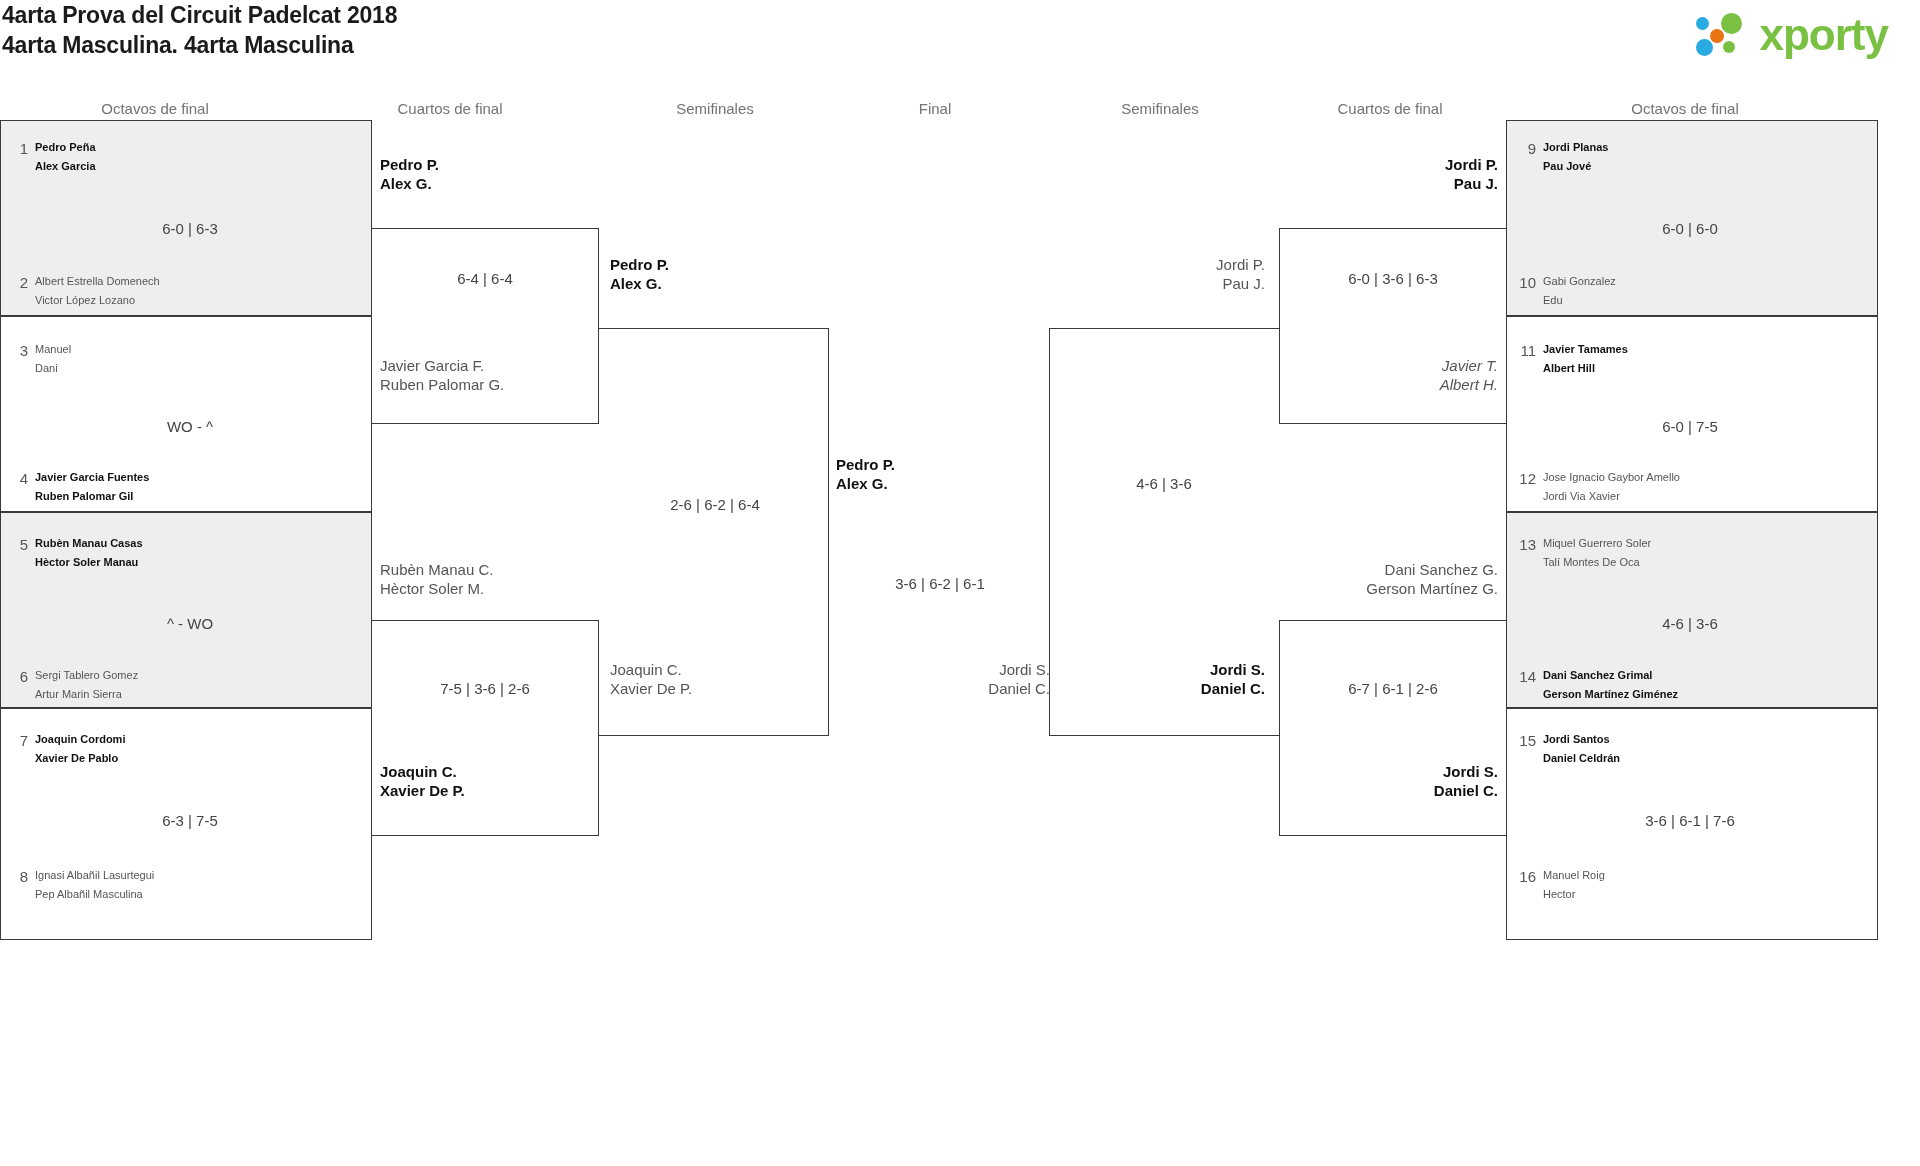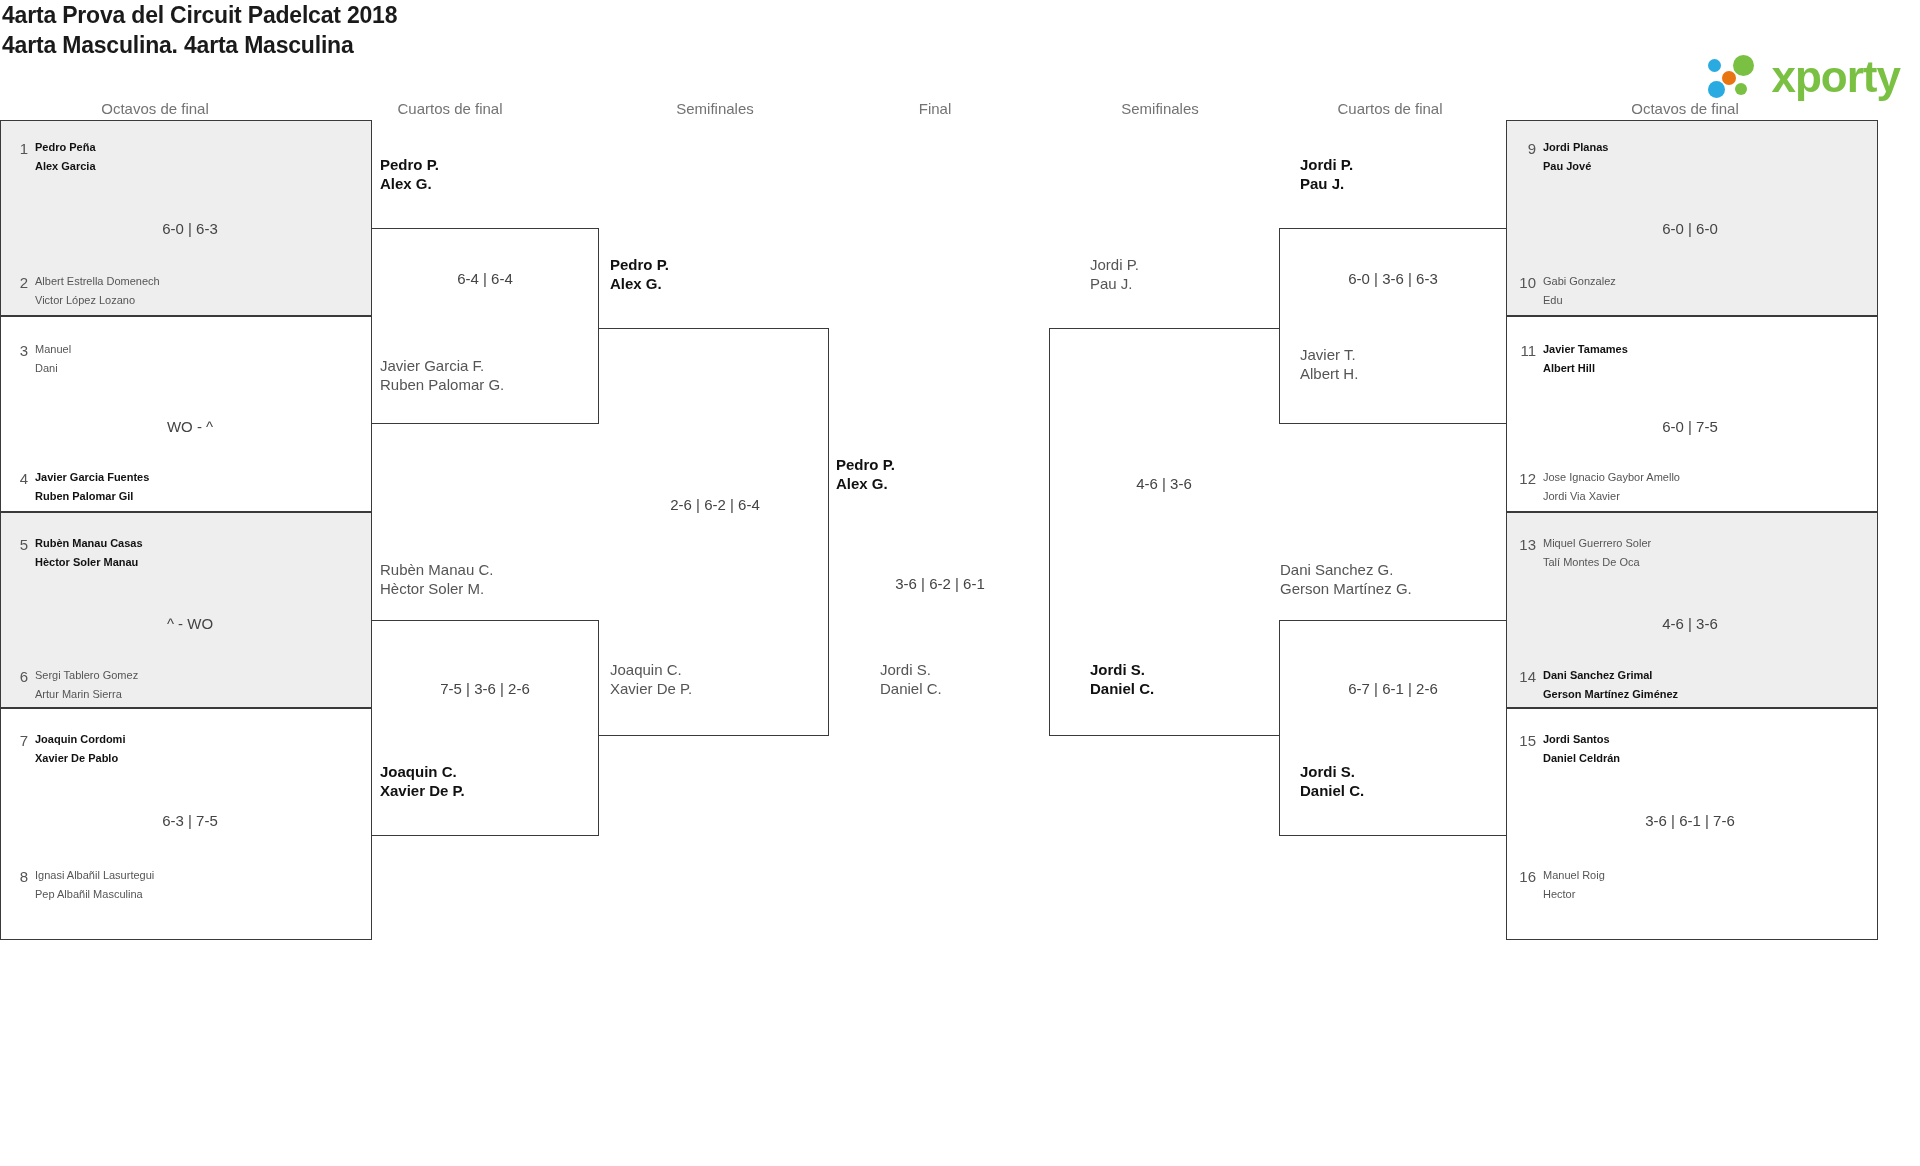--- a/index.html
+++ b/index.html
@@ -7,21 +7,21 @@
     width:1920px;height:1166px;background:#ffffff;
     font-family:"Liberation Sans", sans-serif;
     color:#222222;overflow:hidden;position:relative;
   }
   .page{position:relative;width:1920px;height:964px;}
 
   
   .title-block{position:absolute;left:2px;top:0px;}
   .title-line{font-size:23px;font-weight:700;color:#1a1a1a;line-height:30px;letter-spacing:-0.2px;white-space:nowrap;}
 
-  .logo{position:absolute;right:20px;top:8px;height:54px;display:flex;align-items:center;margin-top:42px;}
+  .logo{position:absolute;right:32px;top:8px;height:54px;display:flex;align-items:center;}
   .logo-mark{position:relative;width:58px;height:48px;margin-right:6px;}
   .dot{position:absolute;border-radius:50%;}
   .logo-text{font-size:44px;font-weight:700;color:#7ac143;letter-spacing:-1px;line-height:44px;}
 
   
   .round-head{position:absolute;font-size:15px;color:#737373;text-align:center;white-space:nowrap;}
 
   
   .block{position:absolute;box-sizing:border-box;border:1px solid #3a3a3a;}
   .block.shade{background:#eeeeee;}
@@ -33,21 +33,21 @@
   .nm{font-size:11px;white-space:nowrap;}
   .win .nm{font-weight:700;color:#111111;}
   .lose .nm{font-weight:400;color:#555555;}
 
   
   .score{position:absolute;font-size:15px;color:#444444;white-space:nowrap;text-align:center;}
 
   
   .adv{position:absolute;line-height:19px;white-space:nowrap;}
   .adv .nm{font-size:15px;}
-  .adv.right-al{text-align:left;}
+  .adv.right-al{text-align:right;}
 
   
   .conn{position:absolute;box-sizing:border-box;border:1px solid #3a3a3a;background:transparent;}
   .conn.no-left{border-left:none;}
   .conn.no-right{border-right:none;}
 </style>
 </head>
 <body>
 
 <div class="page">
@@ -205,21 +205,21 @@
 
   <div class="score" style="left:1049px;top:475px;width:230px;">4-6 | 3-6</div>
 
   <div class="conn no-right" style="left:1279px;top:228px;width:227px;height:196px;"></div>
   <div class="conn no-right" style="left:1279px;top:620px;width:227px;height:216px;"></div>
 
   <div class="adv win right-al" style="left:1300px;top:155px;width:198px;">
     <div class="nm">Jordi P.</div>
     <div class="nm">Pau J.</div>
   </div>
-  <div class="adv lose right-al" style="left:1300px;top:345px;width:198px;">
+  <div class="adv lose right-al" style="left:1300px;top:356px;width:198px;font-style:italic;">
     <div class="nm">Javier T.</div>
     <div class="nm">Albert H.</div>
   </div>
   <div class="adv lose right-al" style="left:1280px;top:560px;width:218px;">
     <div class="nm">Dani Sanchez G.</div>
     <div class="nm">Gerson Martínez G.</div>
   </div>
   <div class="adv win right-al" style="left:1300px;top:762px;width:198px;">
     <div class="nm">Jordi S.</div>
     <div class="nm">Daniel C.</div>

